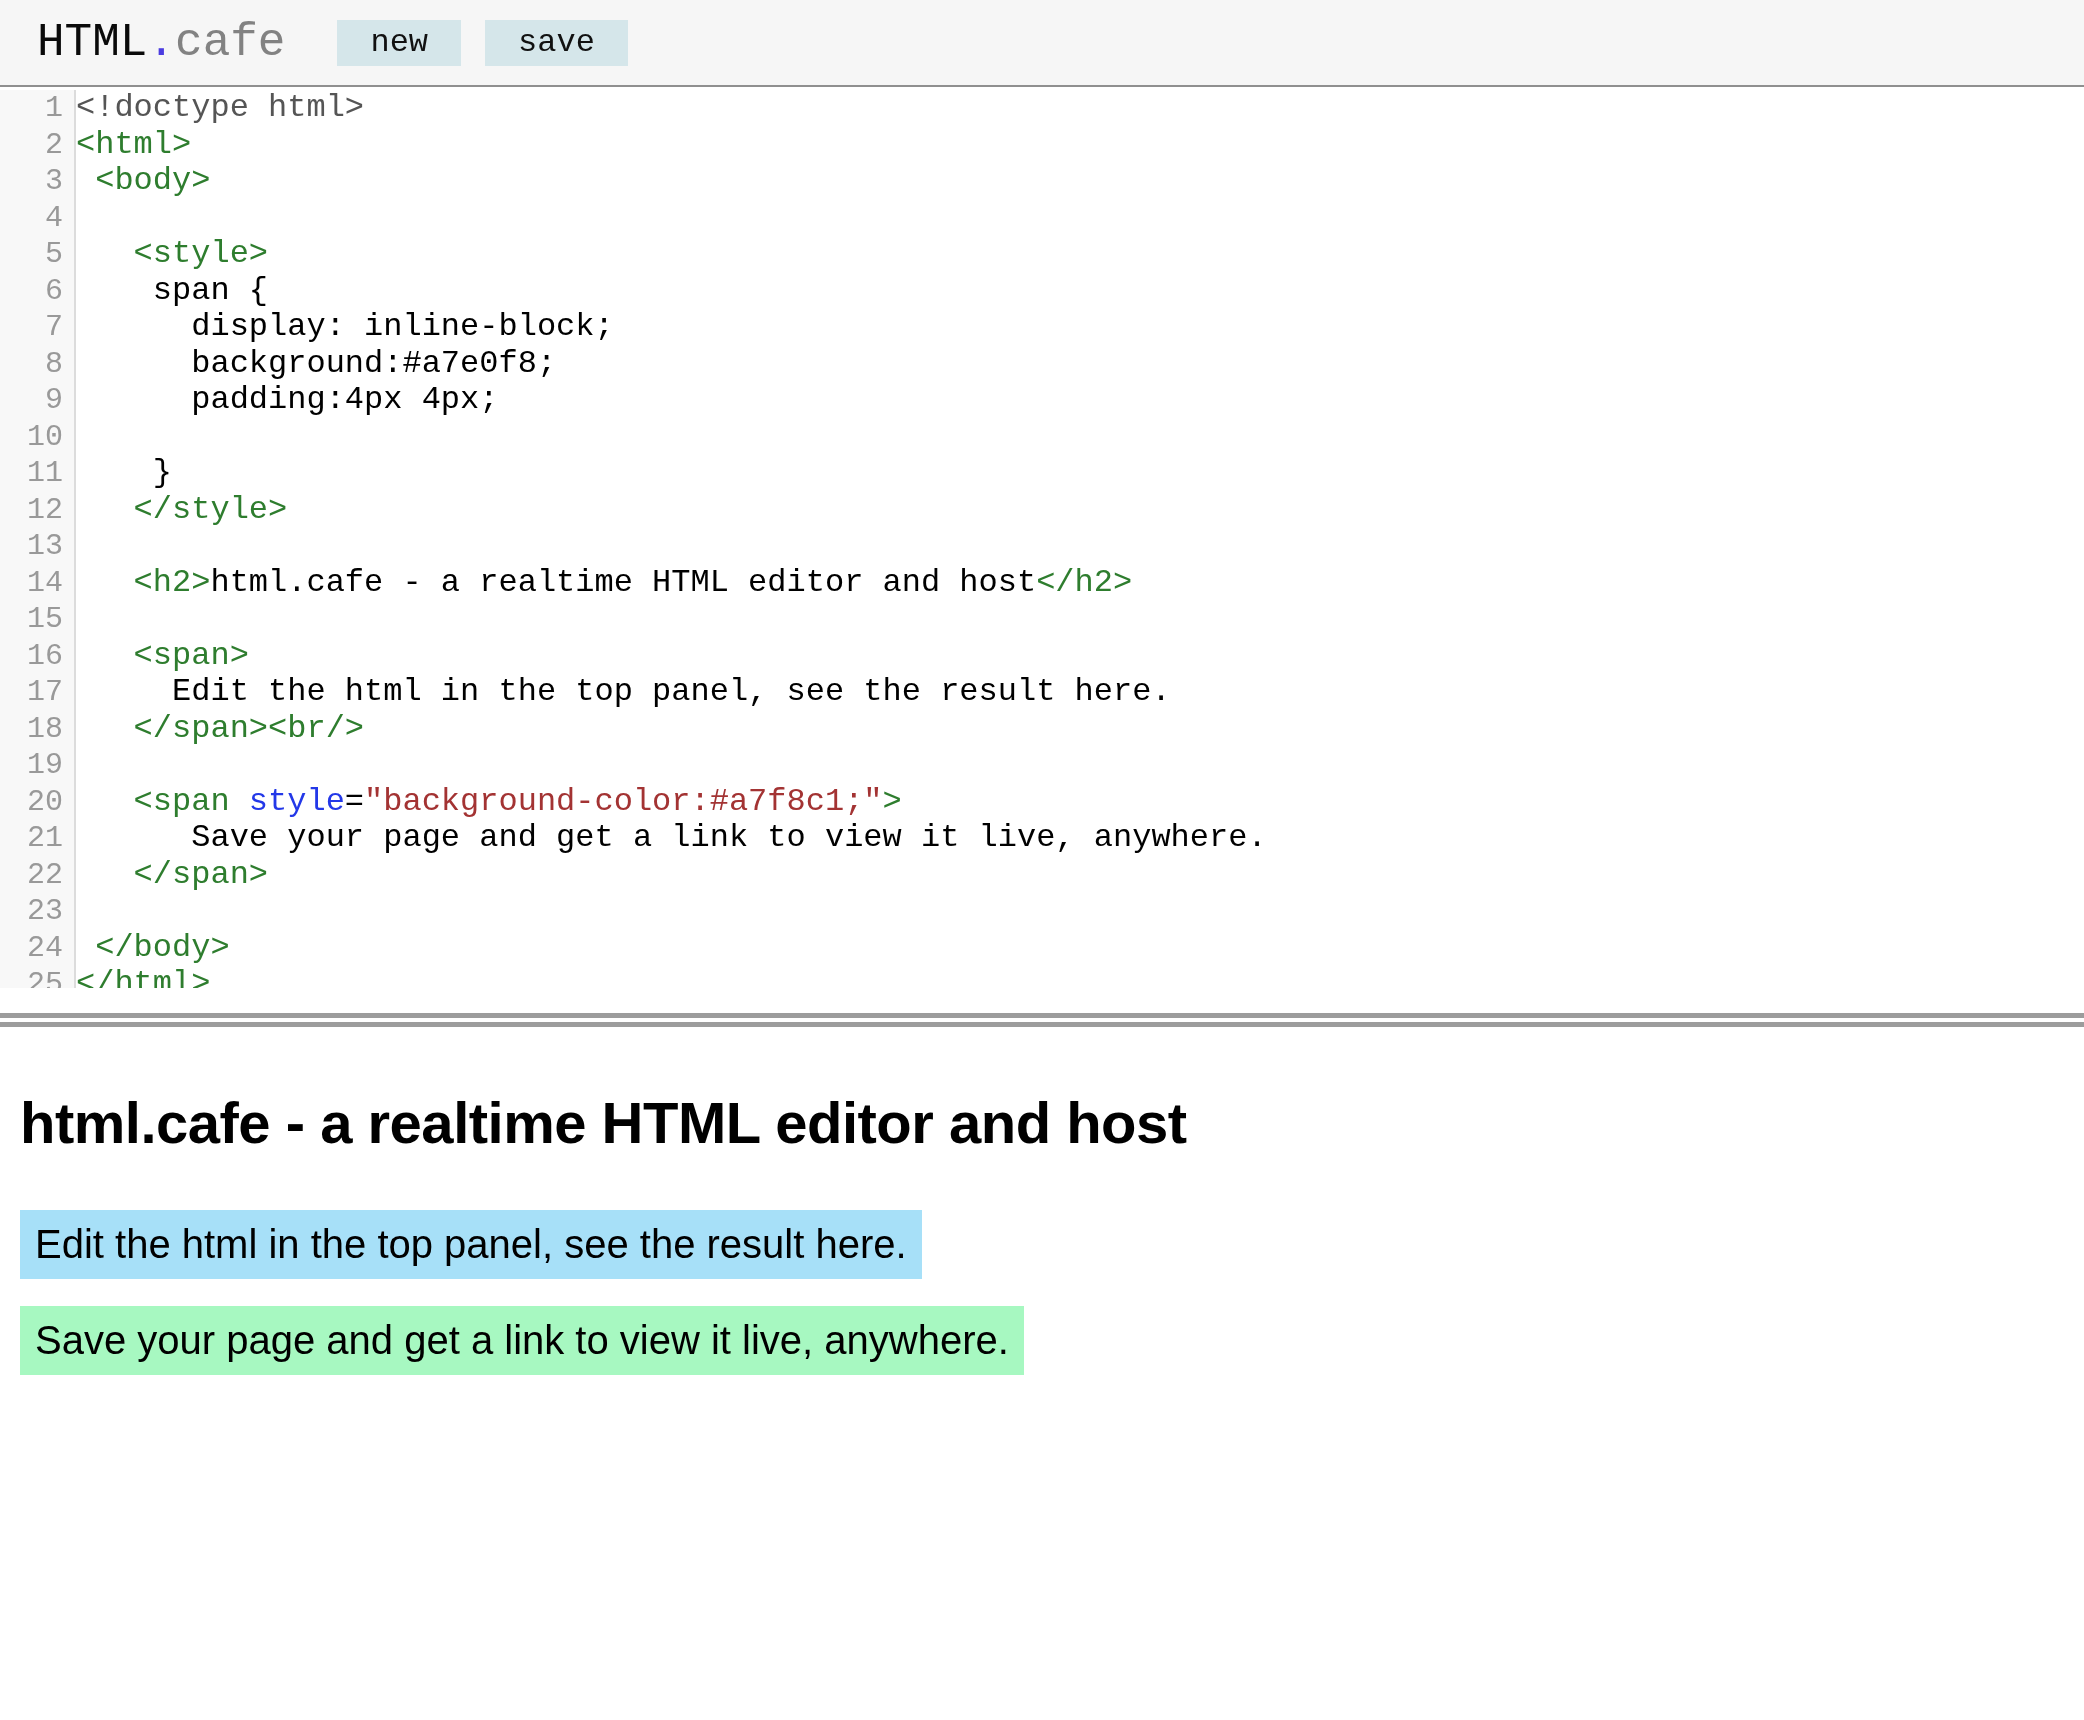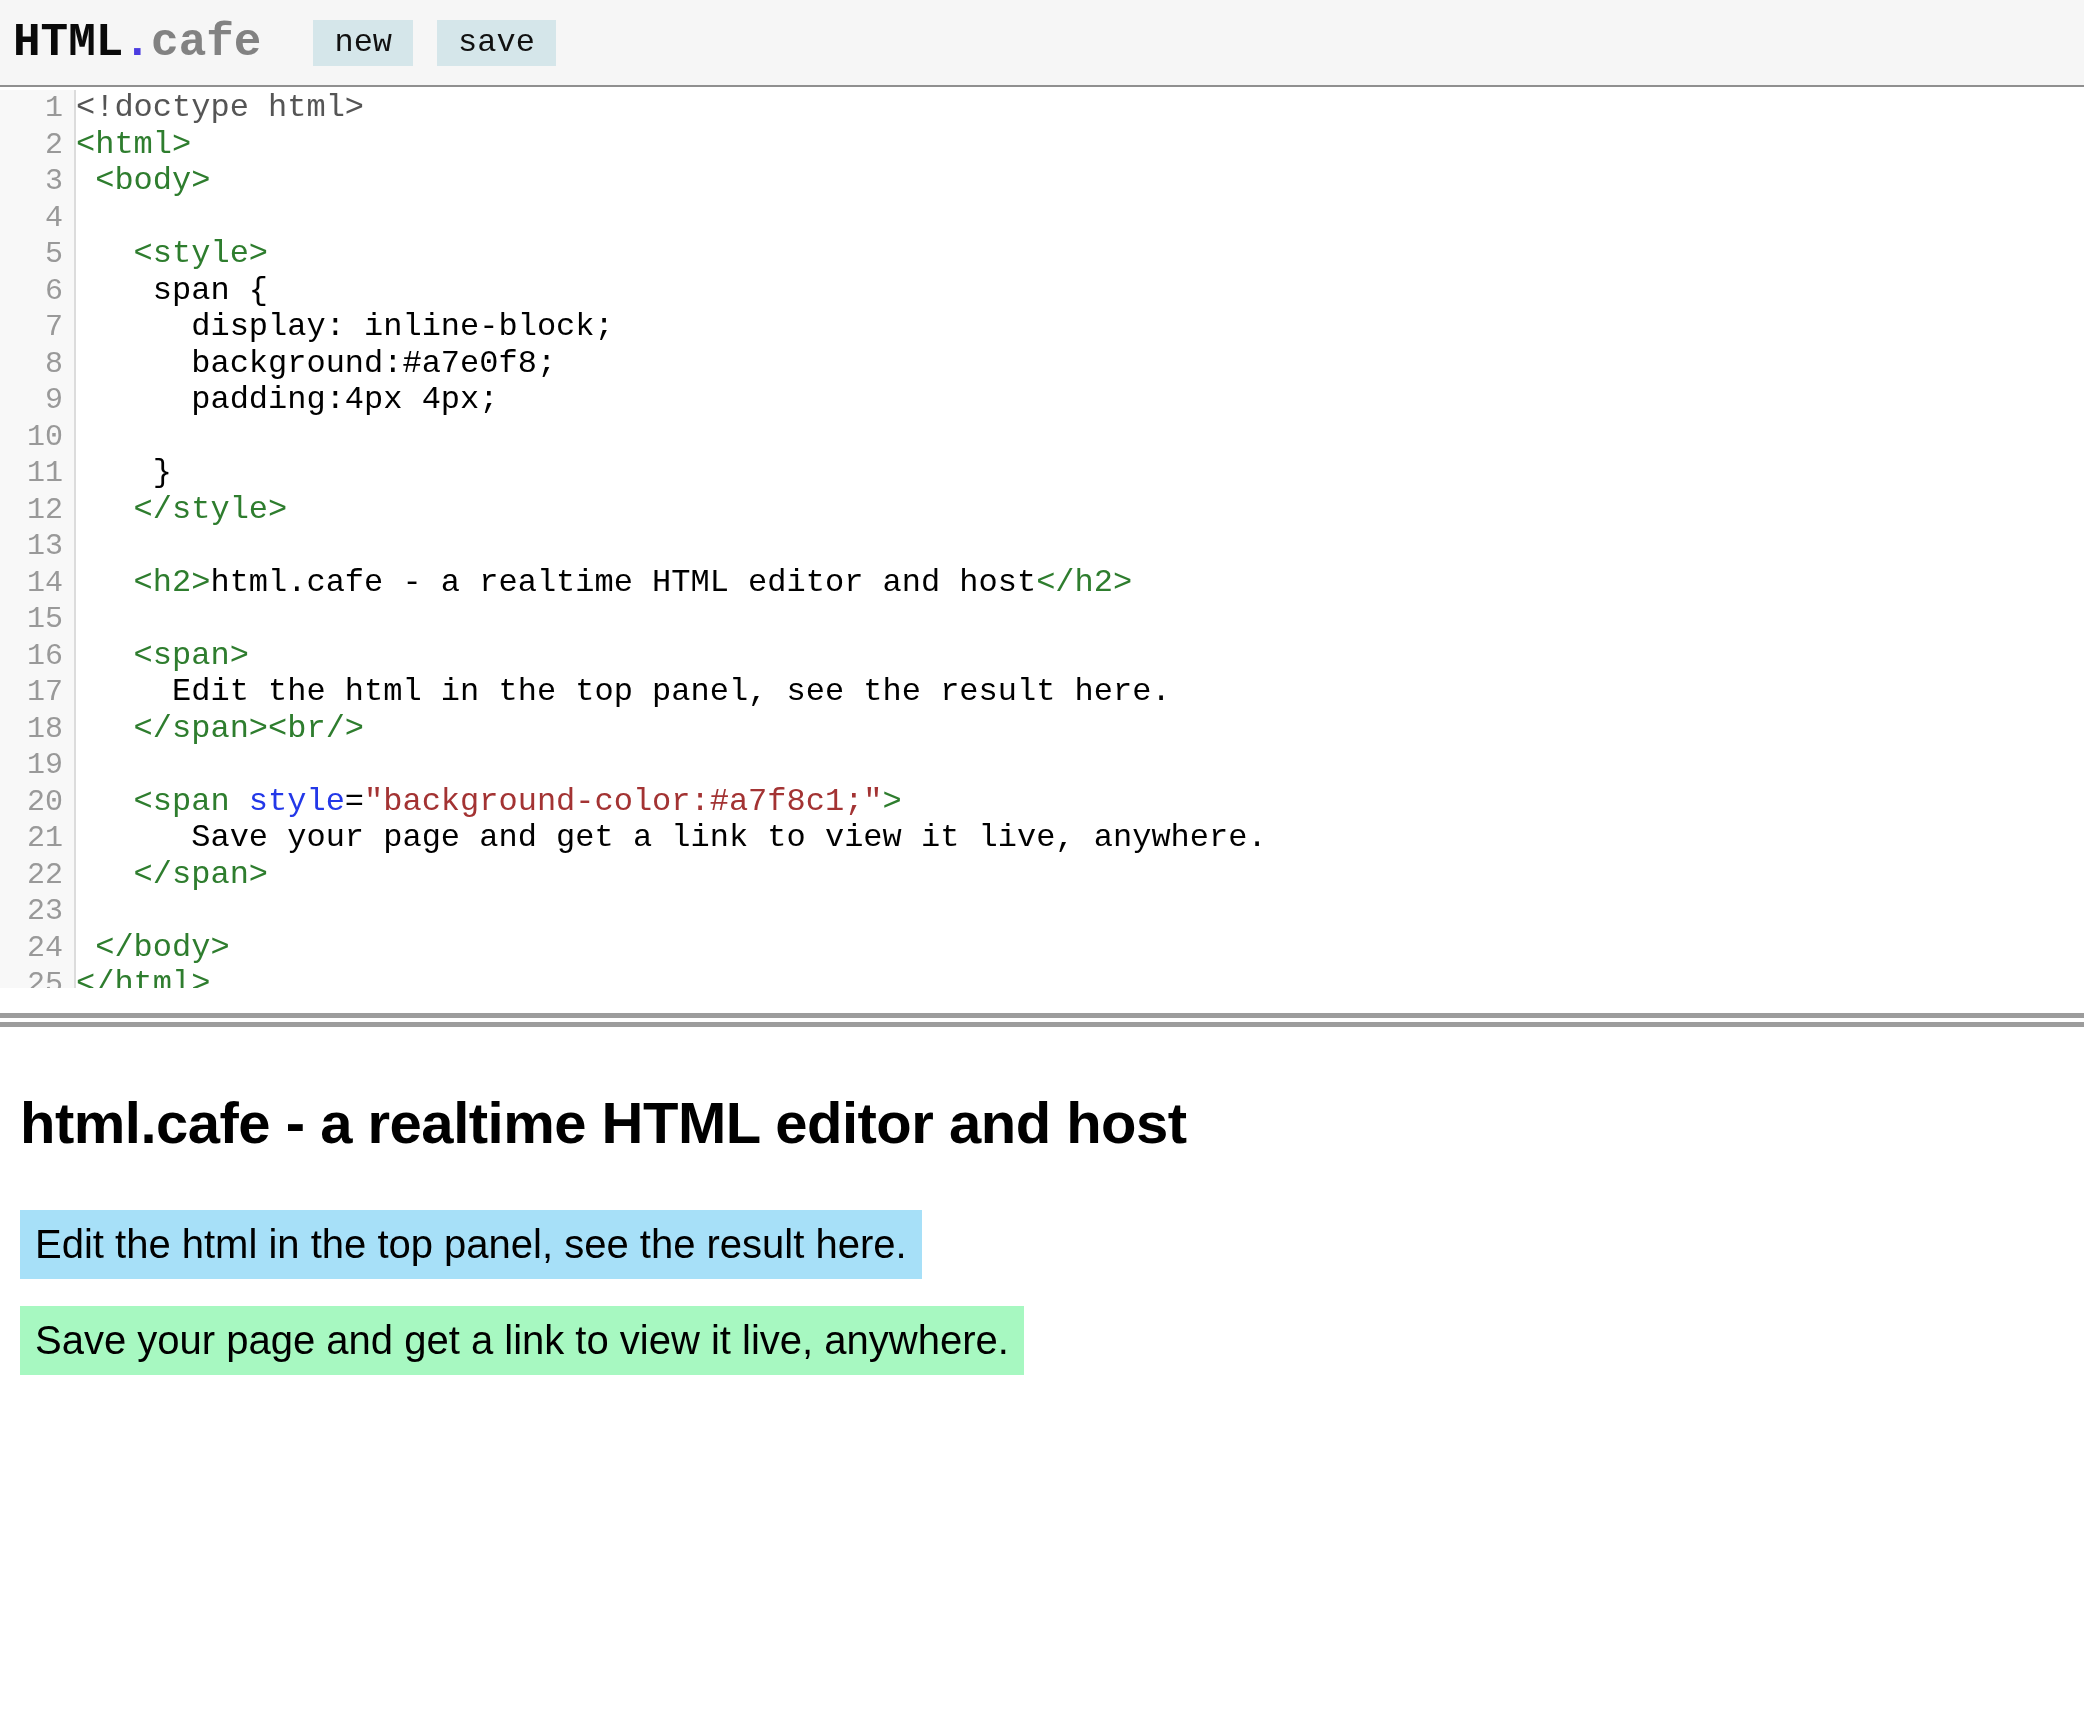--- a/index.html
+++ b/index.html
@@ -13,33 +13,33 @@
   }
 
   
   .header {
     position: absolute; top: 0; left: 0; width: 2084px; height: 87px;
     background: #f6f6f6;
     border-bottom: 2px solid #8f8f8f;
     display: flex; align-items: center;
   }
   .logo {
-    margin-left: 13px;
+    margin-left: 37px;
     font-family: "Liberation Mono", monospace;
-    font-weight: bold;
+    font-weight: normal;
     font-size: 46px;
     letter-spacing: 0;
     white-space: nowrap;
   }
   .logo .l-html { color: #0a0a0a; }
   .logo .l-dot  { color: var(--c-logo-dot); }
   .logo .l-cafe { color: #828282; }
   .hbtn {
     height: 46px;
-    padding: 0 21px;
+    padding: 0 33px;
     border: none;
     background: var(--c-button-bg);
     color: #111;
     font-family: "Liberation Mono", monospace;
     font-size: 32px;
     display: inline-flex; align-items: center; justify-content: center;
     cursor: pointer;
   }
   .hbtn.first { margin-left: 52px; }
   .hbtn + .hbtn { margin-left: 24px; }

